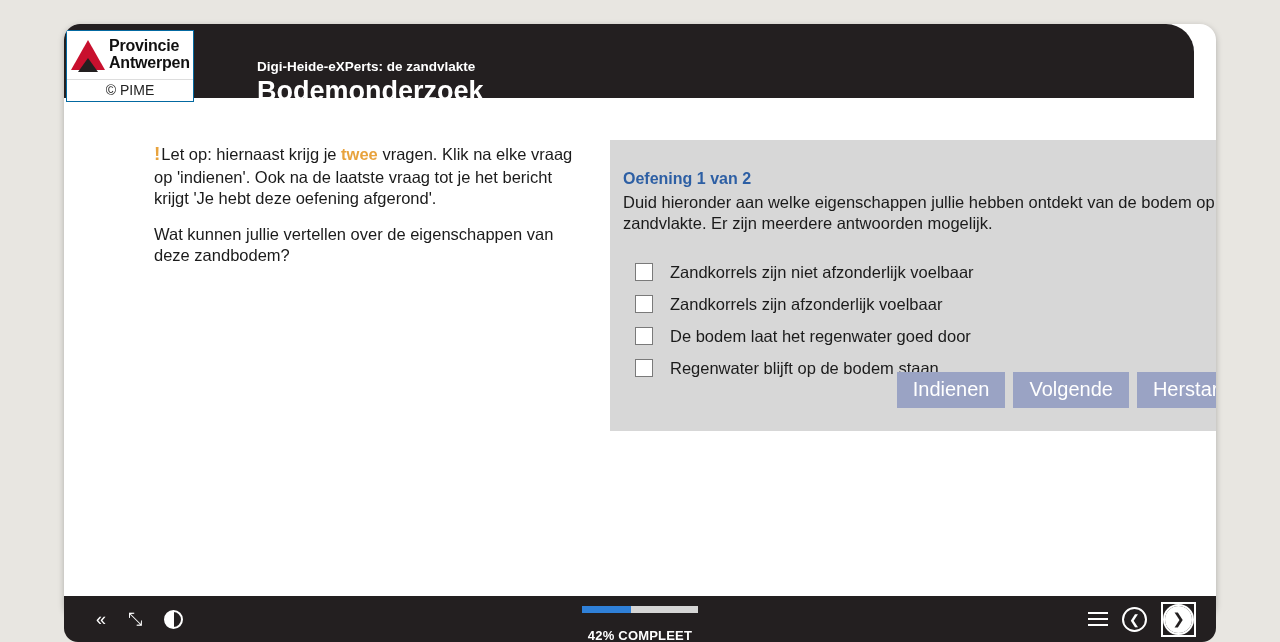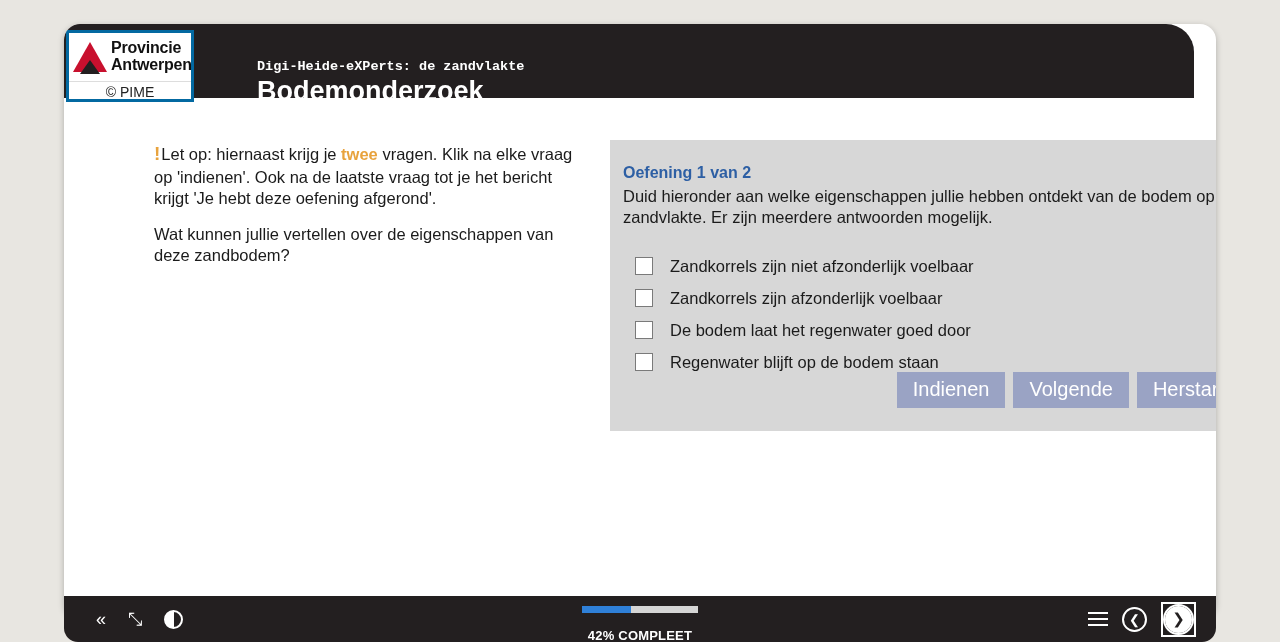--- a/index.html
+++ b/index.html
@@ -35,21 +35,21 @@
     border-top-left-radius: 14px;
     border-top-right-radius: 28px;
   }
   .logo-box {
     position: absolute;
     left: 2px;
     top: 6px;
     width: 128px;
     height: 72px;
     background: #ffffff;
-    border: 3px solid #0369a1;
+    border: 1px solid #0369a1;
     box-sizing: border-box;
   }
   .logo-top {
     display: flex;
     align-items: center;
     height: 48px;
     padding-left: 4px;
   }
   .logo-triangle {
     width: 0;
@@ -91,21 +91,20 @@
     position: absolute;
     left: 193px;
     top: 36px;
   }
   .course-title {
     color: #ffffff;
     font-size: 13.5px;
     font-weight: bold;
     margin: 0;
     line-height: 1;
-    font-family: Liberation Mono, monospace;
   }
   .page-title {
     color: #ffffff;
     font-size: 27px;
     font-weight: bold;
     margin: 4px 0 0 0;
     line-height: 1;
   }
   
   .left-col {
@@ -132,21 +131,21 @@
   }
   
   .quiz-panel {
     position: absolute;
     left: 546px;
     top: 116px;
     width: 646px;
     height: 291px;
     background: #d7d7d7;
     box-sizing: border-box;
-    padding: 24px 16px 0 13px;
+    padding: 30px 16px 0 13px;
   }
   .quiz-heading {
     color: #2d5fa4;
     font-size: 16px;
     font-weight: bold;
     margin: 0 0 4px 0;
   }
   .quiz-instruction {
     font-size: 16.5px;
     color: #1b1b1b;

